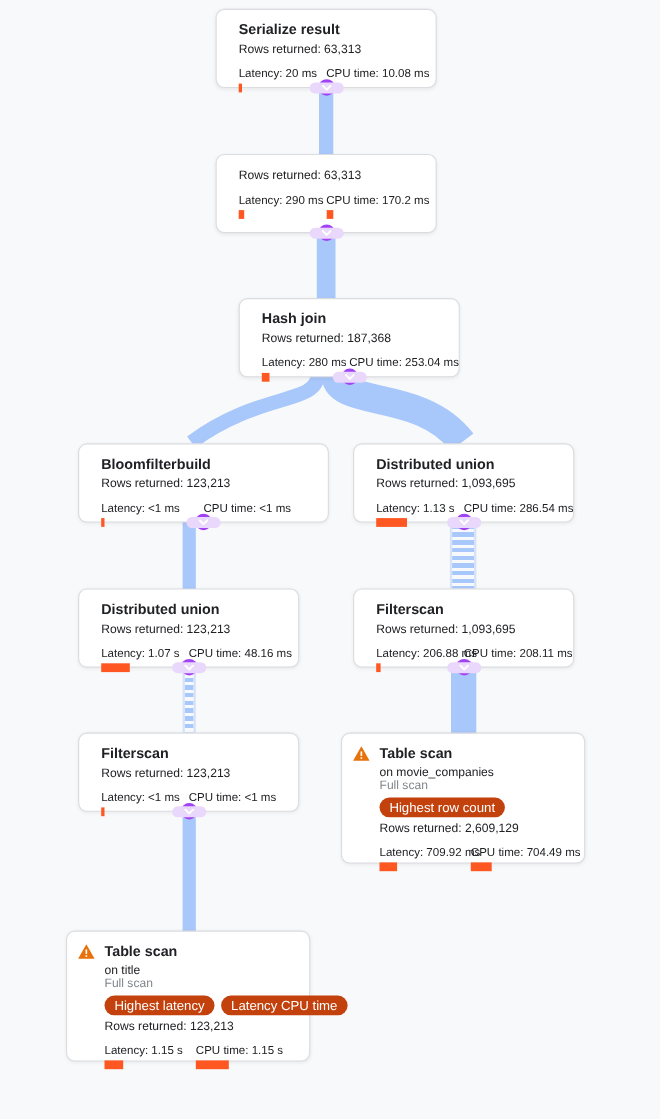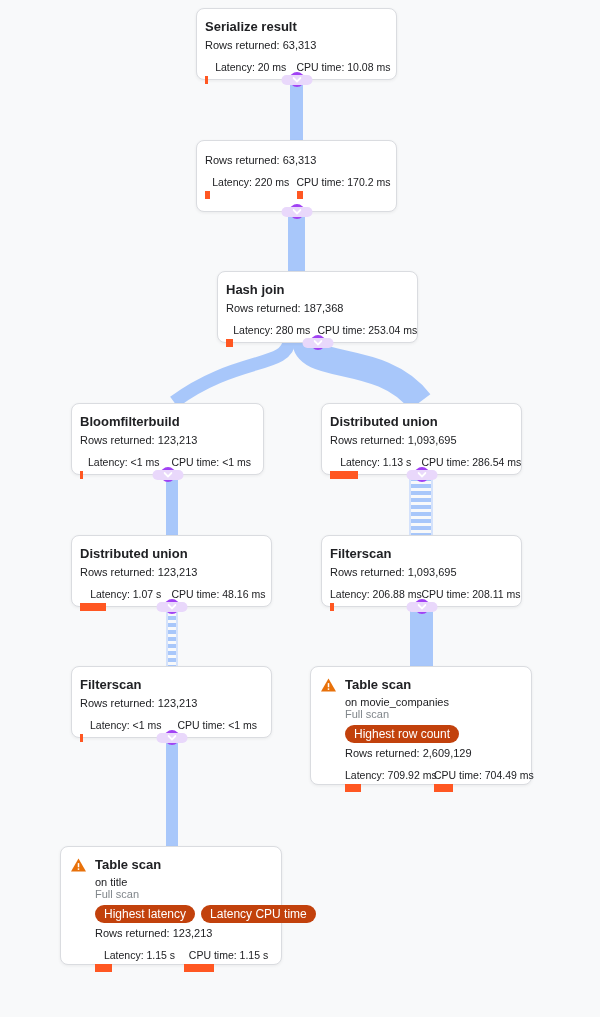--- a/index.html
+++ b/index.html
@@ -10,26 +10,26 @@
   #edges-svg { position:absolute; left:0; top:0; width:600px; height:1017px; z-index:0; }
   .edge { position:absolute; background:#a8c7fa; z-index:0; }
   .edge.striped {
     background:repeating-linear-gradient(to bottom, #a8c7fa 0px, #a8c7fa 4px, rgba(168,199,250,0) 4px, rgba(168,199,250,0) 7px);
     border-left:2px solid #d4e2fb; border-right:2px solid #d4e2fb;
   }
 
   
   .card {
     position:absolute; background:#fff; border:1px solid #dadce0; border-radius:8px;
-    box-shadow:0 1px 3px rgba(60,64,67,.08); padding:9px 8px; z-index:1;
+    box-shadow:0 1px 3px rgba(60,64,67,.08); padding:9px 20px; z-index:1;
   }
   .card .title { font-size:13px; font-weight:700; color:#202124; line-height:17px; }
   .rows { font-size:11px; color:#202124; margin-top:4px; white-space:nowrap; }
   .metrics { display:flex; margin-top:10px; }
-  .metric { flex:1 1 50%; min-width:0;text-align:center; }
+  .metric { flex:1 1 50%; min-width:0; }
   .metric-label { font-size:10.5px; color:#202124; white-space:nowrap; }
   .bar { height:8px; background:#ff5722; margin-top:3px; }
 
   
   .card.warn { padding-left:34px; }
   .warn-icon { position:absolute; left:10px; top:11px; width:15px; height:14px; }
   .on-line { font-size:11px; color:#202124; margin-top:3px; }
   .on-line b { font-weight:400; }
   .scan-type { font-size:11px; color:#80868b; margin-top:0; }
   .badges { display:flex; gap:6px; margin-top:5px; margin-bottom:2px; }
@@ -84,21 +84,21 @@
       <svg width="9" height="6" viewBox="0 0 9 6">
           <path d="M1 1 L4.5 4.5 L8 1" stroke="#fff" stroke-width="1.8" fill="none" stroke-linecap="round"></path>
         </svg>
     </button>
   </div>
 
   <div class="card" style="left:196px; top:140px; width:201px; height:72px;">
     <div class="rows">Rows returned: 63,313</div>
     <div class="metrics">
       <div class="metric">
-        <div class="metric-label">Latency: 220 ms</div>
+        <div class="metric-label">Latency: 290 ms</div>
         <div class="bar" style="width: 5px;"></div>
       </div>
       <div class="metric">
         <div class="metric-label">CPU time: 170.2 ms</div>
         <div class="bar" style="width: 6px;"></div>
       </div>
     </div>
     <button class="chev">
       <svg width="9" height="6" viewBox="0 0 9 6">
           <path d="M1 1 L4.5 4.5 L8 1" stroke="#fff" stroke-width="1.8" fill="none" stroke-linecap="round"></path>
@@ -119,21 +119,21 @@
         <div class="bar" style="width: 7px;"></div>
       </div>
     </div>
     <button class="chev">
       <svg width="9" height="6" viewBox="0 0 9 6">
           <path d="M1 1 L4.5 4.5 L8 1" stroke="#fff" stroke-width="1.8" fill="none" stroke-linecap="round"></path>
         </svg>
     </button>
   </div>
 
-  <div class="card" style="left:71px; top:403px; width:193px; height:72px;">
+  <div class="card" style="left:71px; top:403px; width:228px; height:72px;">
     <div class="title">Bloomfilterbuild</div>
     <div class="rows">Rows returned: 123,213</div>
     <div class="metrics">
       <div class="metric">
         <div class="metric-label">Latency: &lt;1 ms</div>
         <div class="bar" style="width: 3px;"></div>
       </div>
       <div class="metric">
         <div class="metric-label">CPU time: &lt;1 ms</div>
         <div class="bar" style="width: 3px;"></div>

